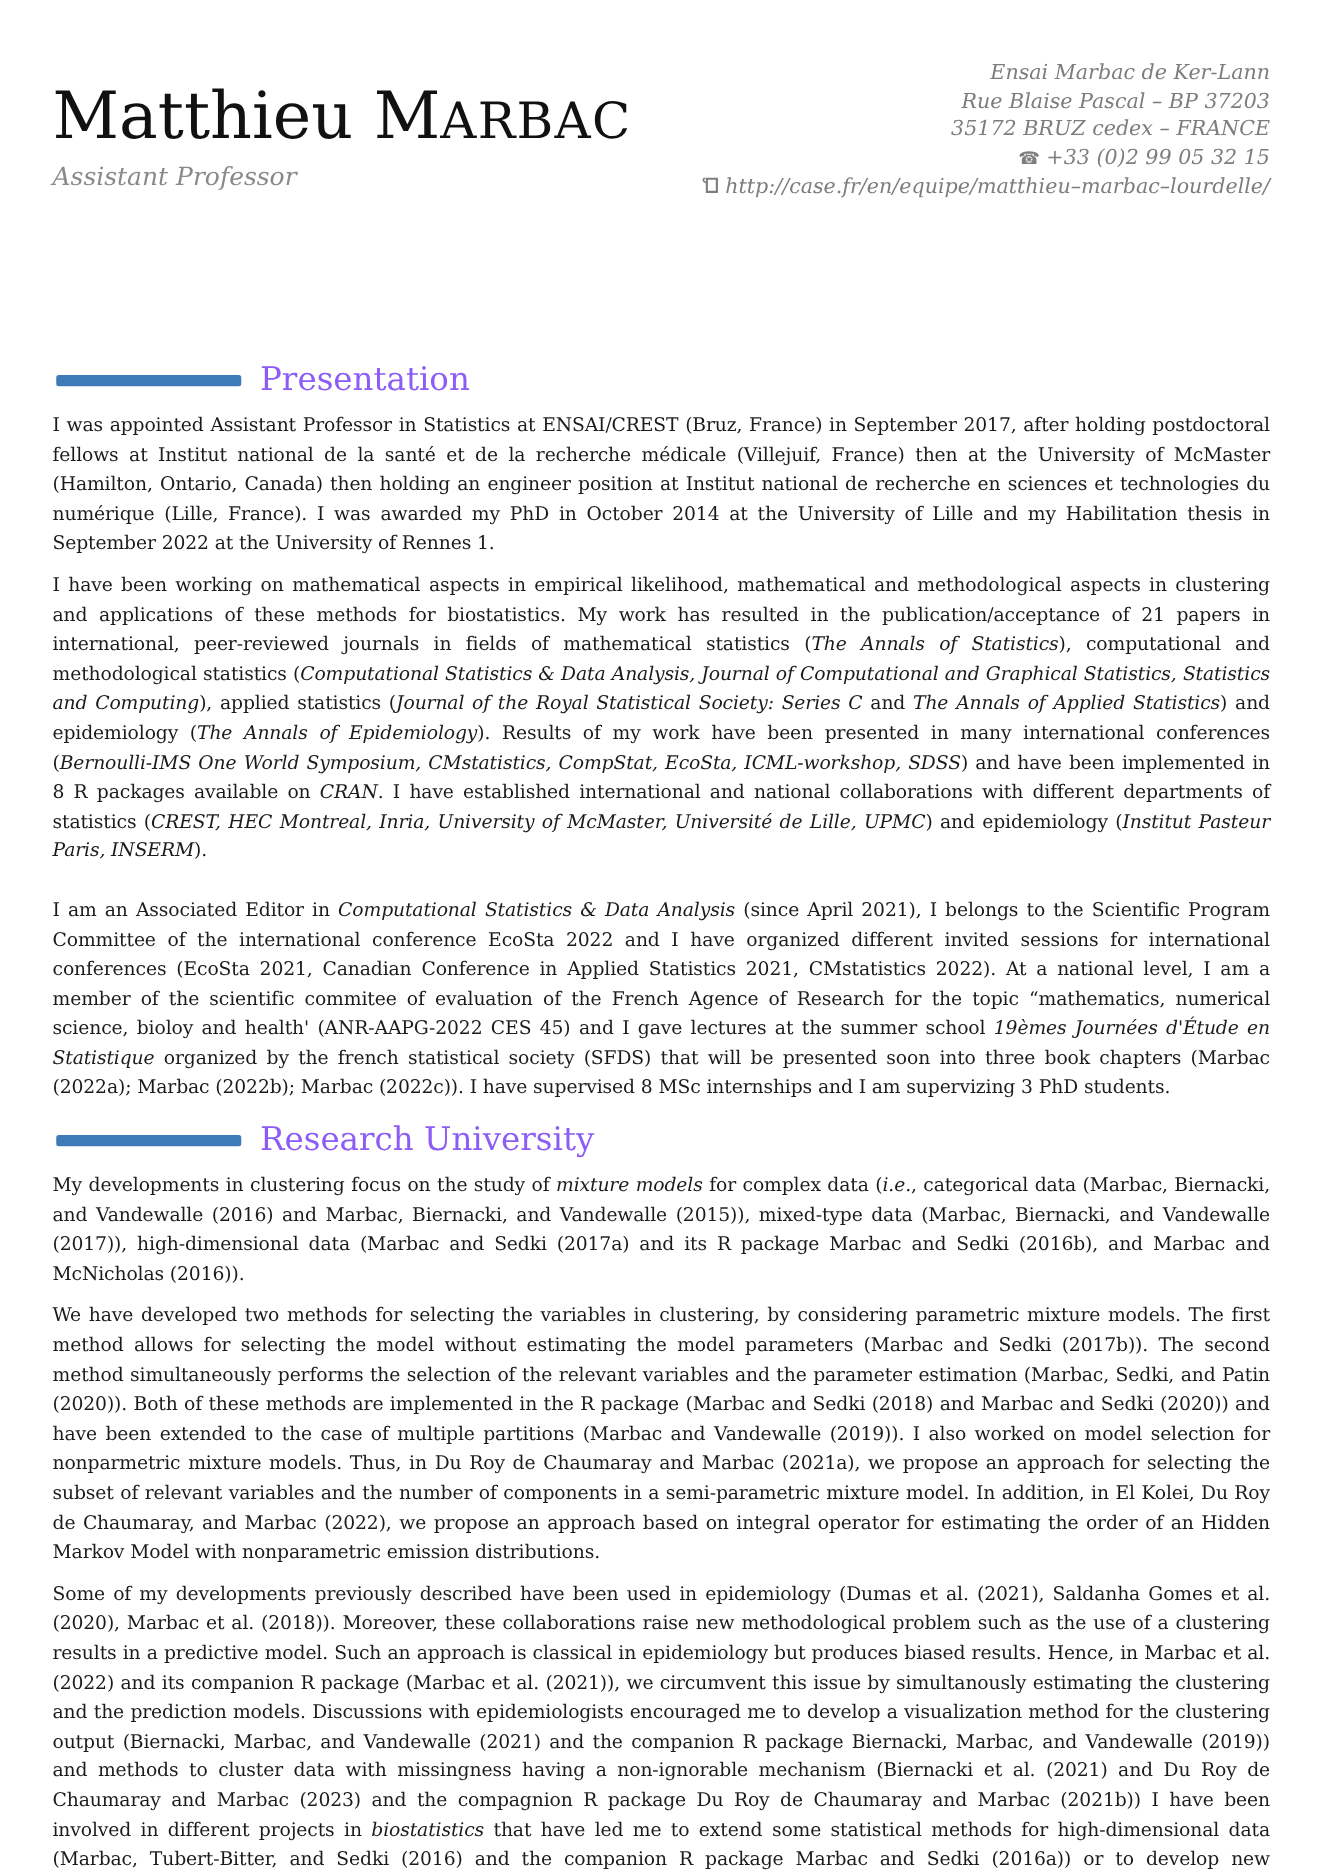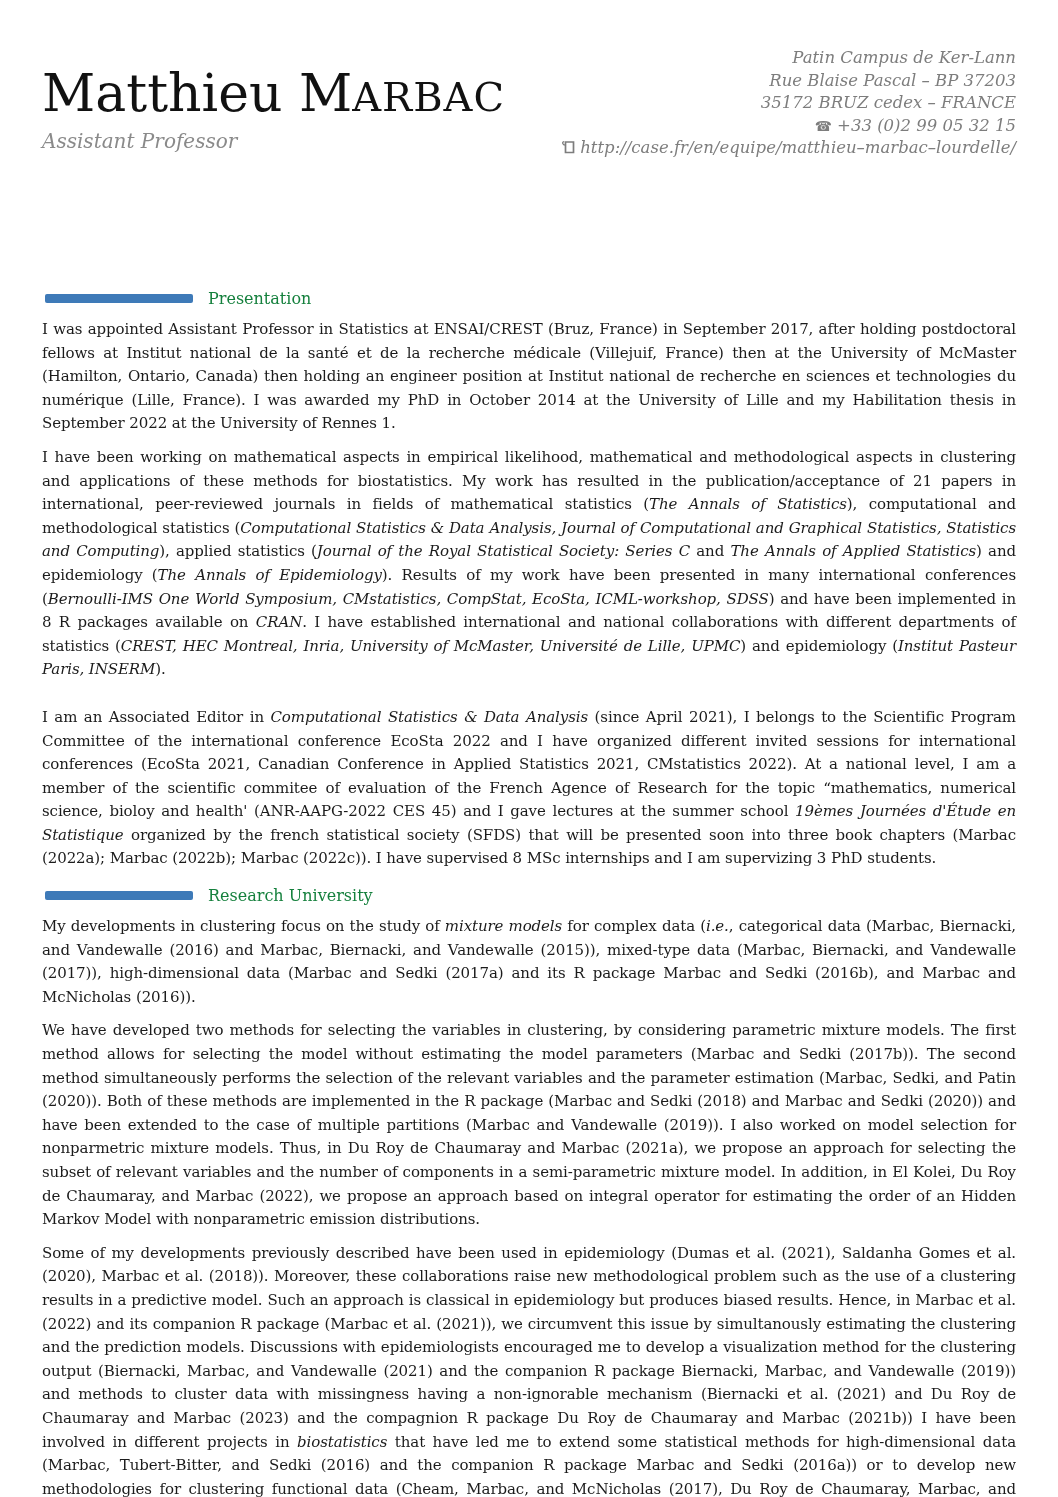--- a/index.html
+++ b/index.html
@@ -40,23 +40,23 @@
     font-size: 14px;
     margin-right: 5px;
     color: #7d7d7d;
   }
   .contact-line svg { vertical-align: -1px; margin-right: 5px; }
   
   .section-heading {
     display: flex;
     align-items: center;
     margin: 0 0 10px 3px;
-    font-size: 16px;
+    font-size: 26px;
     font-weight: 400;
-    color: #15803d;
+    color: #8b5cf6;
   }
   .section-heading .bar {
     display: inline-block;
     width: 148px;
     height: 9px;
     background: #3e7ab8;
     border-radius: 2px;
     margin-right: 15px;
   }
   .sec-presentation .section-heading { margin-top: 42px; }
@@ -75,21 +75,21 @@
 <body>
 
 <div class="page">
 
   <div class="header">
     <div class="name-block">
       <div class="name"><span>Matthieu</span> <span><span>M</span><span class="sc">ARBAC</span></span></div>
       <div class="subtitle">Assistant Professor</div>
     </div>
     <div class="contact-block">
-      <div class="contact-line"><span>Patin Campus de Ker-Lann</span></div>
+      <div class="contact-line"><span>Ensai Marbac de Ker-Lann</span></div>
       <div class="contact-line"><span>Rue Blaise Pascal – BP 37203</span></div>
       <div class="contact-line"><span>35172 BRUZ cedex – FRANCE</span></div>
       <div class="contact-line"><span class="glyph">☎</span><span>+33 (0)2 99 05 32 15</span></div>
       <div class="contact-line"><svg width="14" height="14" viewBox="0 0 14 14">
             <path d="M4.5 2 L12.5 2 L12.5 12.5 L4.5 12.5 Z" fill="none" stroke="#7d7d7d" stroke-width="1.7"></path>
             <path d="M4.5 5 C1.2 5 0.8 1.6 3.2 1.6" fill="none" stroke="#7d7d7d" stroke-width="1.3"></path>
           </svg><span>http://case.fr/en/equipe/matthieu–marbac–lourdelle/</span></div>
     </div>
   </div>
 

